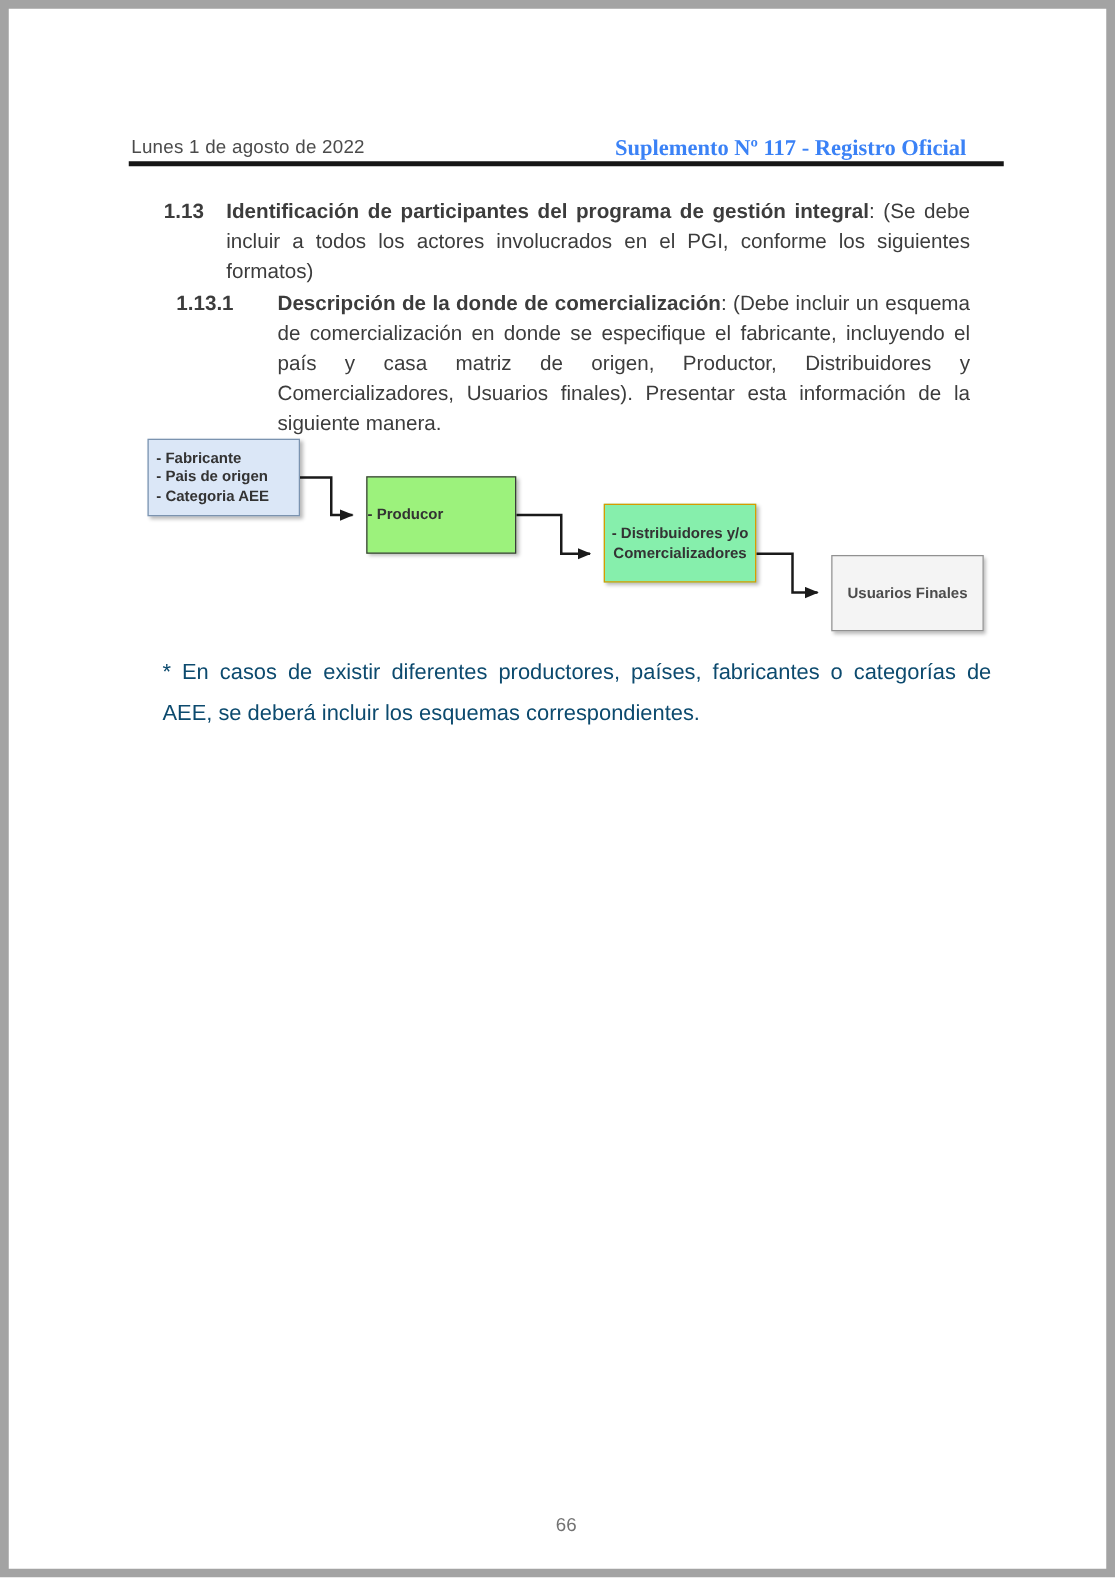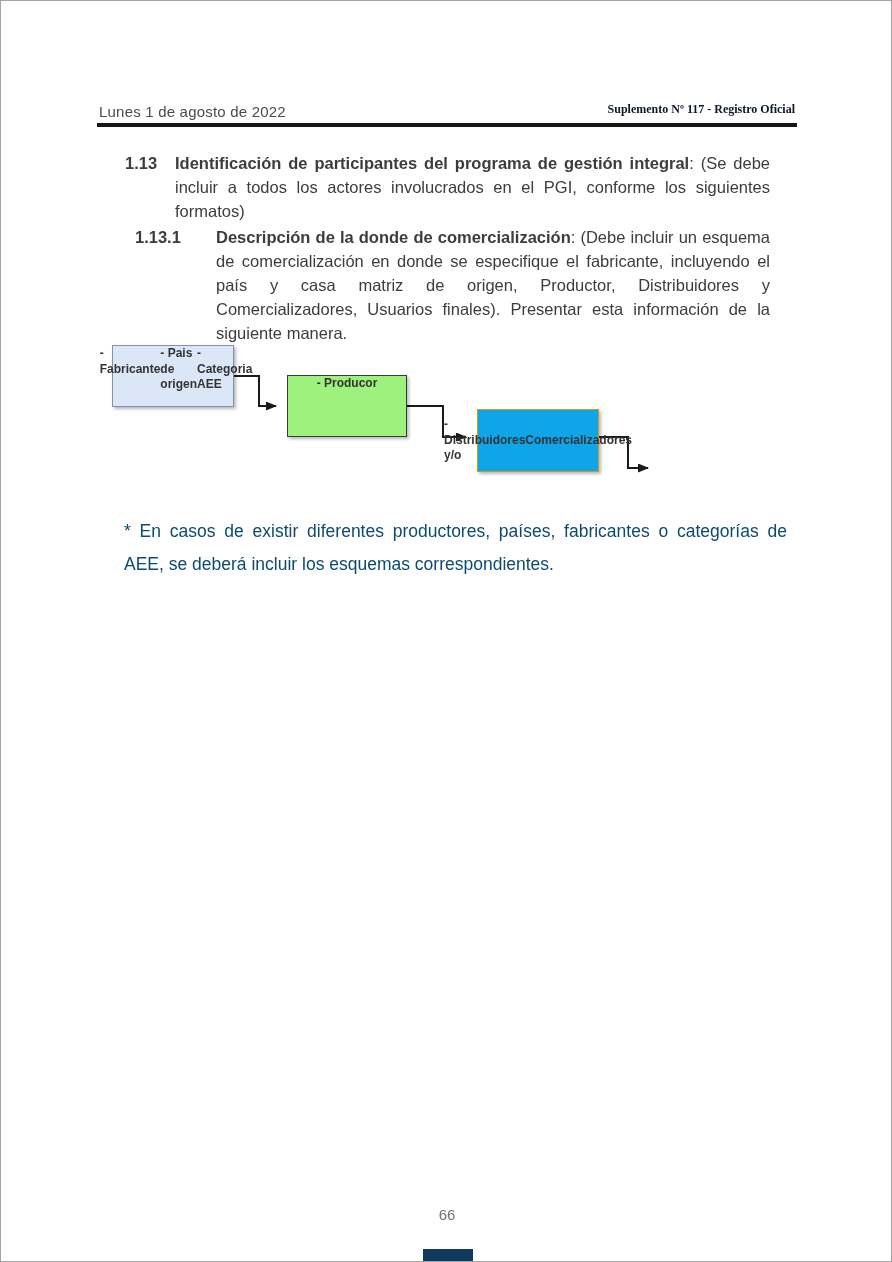--- a/index.html
+++ b/index.html
@@ -2,39 +2,39 @@
 <html><head>
 <meta charset="utf-8">
 <style>
   * { margin: 0; padding: 0; box-sizing: border-box; }
   html, body { background: #ffffff; }
   .page {
     position: relative;
     width: 892px;
     height: 1262px;
     background: #ffffff;
-    border: 1px solid #a3a3a3;
+    border: 7px solid #a3a3a3;
     overflow: hidden;
     font-family: "Liberation Sans", sans-serif;
   }
   
   .hdr-date {
     position: absolute;
     left: 98px; top: 102px;
     font-size: 15px;
     color: #4b4b4b;
     letter-spacing: 0.2px;
   }
   .hdr-pub {
     position: absolute;
-    right: 96px; top: 101px;
+    right: 112px; top: 101px;
     font-family: "Liberation Serif", serif;
     font-weight: bold;
-    font-size: 12px;
-    color: #0f172a;
+    font-size: 18px;
+    color: #3b82f6;
   }
   .hdr-rule {
     position: absolute;
     left: 96px; top: 122px;
     width: 700px; height: 4px;
     background: #161616;
   }
   
   .section {
     position: absolute;
@@ -59,21 +59,21 @@
   
   .diagram {
     position: absolute;
     left: 0; top: 340px;
     width: 892px; height: 172px;
   }
   .diagram svg { position: absolute; left: 0; top: 0; }
   .node {
     position: absolute;
     display: flex;
-    flex-direction: row;
+    flex-direction: column;
     justify-content: center;
     font-weight: bold;
     font-size: 12px;
     line-height: 15.5px;
     color: #333333;
     box-shadow: 2px 2px 3px rgba(0,0,0,0.28);
   }
   .node-fabricante {
     left: 111px; top: 4px; width: 122px; height: 62px;
     background: #dbe7f7;
@@ -81,22 +81,22 @@
     padding-left: 6px;
     align-items: flex-start;
   }
   .node-productor {
     left: 286px; top: 34px; width: 120px; height: 62px;
     background: #9cf27c;
     border: 1px solid #3a3a3a;
     align-items: flex-start;
   }
   .node-distribuidores {
-    left: 476px; top: 68px; width: 122px; height: 63px;
-    background: #0ea5e9;
+    left: 476px; top: 56px; width: 122px; height: 63px;
+    background: #86efac;
     border: 1px solid #d79b00;
     align-items: center;
     text-align: left;
   }
   .node-usuarios {
     left: 658px; top: 97px; width: 122px; height: 61px;
     background: #f4f4f4;
     border: 1px solid #919191;
     align-items: center;
     color: #4c4c4c;
@@ -166,20 +166,23 @@
 
     <div class="node node-productor">
       <div>- Producor</div>
     </div>
 
     <div class="node node-distribuidores">
       <div>- Distribuidores y/o</div>
       <div>Comercializadores</div>
     </div>
 
+    <div class="node node-usuarios">
+      <div>Usuarios Finales</div>
+    </div>
   </div>
 
   <div class="footnote">* En casos de existir diferentes productores, países, fabricantes o categorías de AEE, se deberá incluir los esquemas correspondientes.</div>
 
   <div class="page-number">66</div>
   <div class="accent-bar"></div>
 
 </div>
 
 </body></html>

